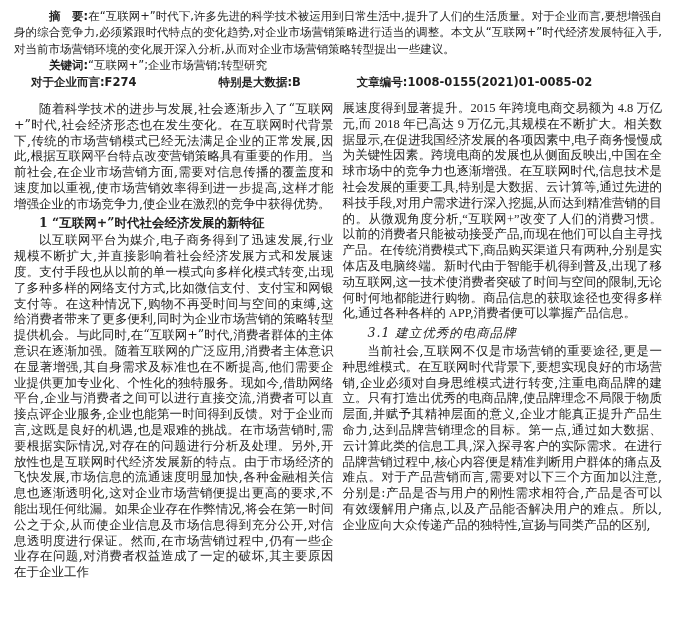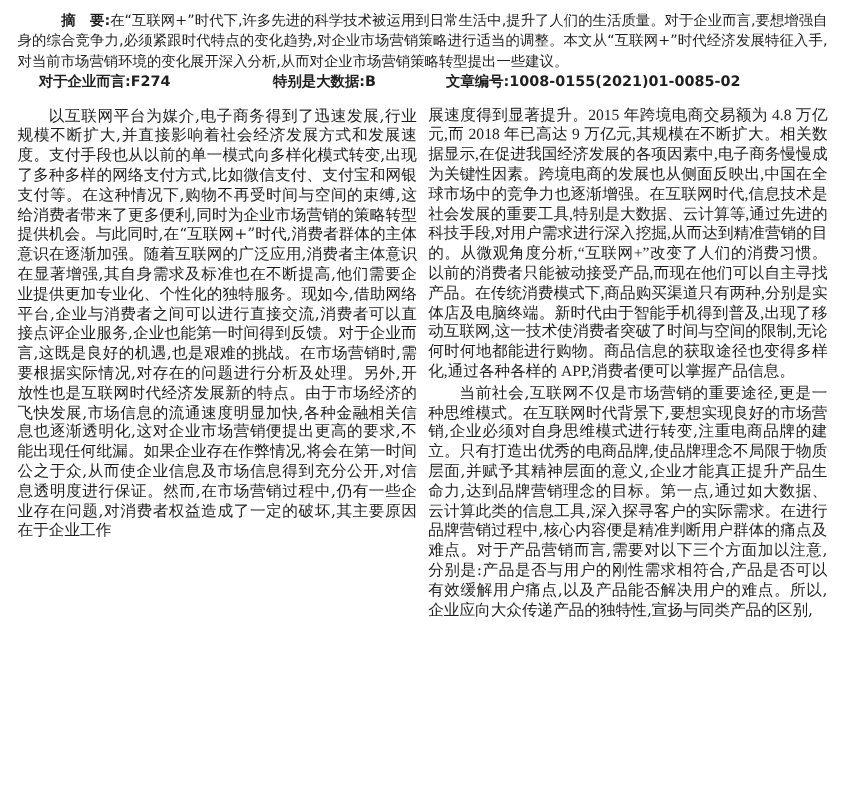--- a/index.html
+++ b/index.html
@@ -64,29 +64,33 @@
   }
 </style>
 </head>
 <body>
 
 <div class="page">
 
   <div class="header">
     <p class="abstract-p"><span class="lbl">摘　要:</span><span>在“互联网+”时代下,许多先进的科学技术被运用到日常生活中,提升了人们的生活质量。对于企业而言,要想增强自身的综合竞争力,必须紧跟时代特点的变化趋势,对企业市场营销策略进行适当的调整。本文从“互联网+”时代经济发展特征入手,对当前市场营销环境的变化展开深入分析,从而对企业市场营销策略转型提出一些建议。</span></p>
 
+    <p class="keywords-p"><span class="lbl">关键词:</span><span>“互联网+”;企业市场营销;转型研究</span></p>
 
     <p class="class-row"><span class="class-item"><span>对于企业而言:</span><span>F274</span></span><span class="class-item gap1"><span>特别是大数据:</span><span>B</span></span><span class="class-item gap2"><span>文章编号:</span><span>1008-0155(2021)01-0085-02</span></span></p>
   </div>
 
   <div class="columns">
 
     <div class="col">
+      <p>随着科学技术的进步与发展,社会逐渐步入了“互联网+”时代,社会经济形态也在发生变化。在互联网时代背景下,传统的市场营销模式已经无法满足企业的正常发展,因此,根据互联网平台特点改变营销策略具有重要的作用。当前社会,在企业市场营销方面,需要对信息传播的覆盖度和速度加以重视,使市场营销效率得到进一步提高,这样才能增强企业的市场竞争力,使企业在激烈的竞争中获得优势。</p>
+      <p class="h-sec">1 “互联网+”时代社会经济发展的新特征</p>
       <p>以互联网平台为媒介,电子商务得到了迅速发展,行业规模不断扩大,并直接影响着社会经济发展方式和发展速度。支付手段也从以前的单一模式向多样化模式转变,出现了多种多样的网络支付方式,比如微信支付、支付宝和网银支付等。在这种情况下,购物不再受时间与空间的束缚,这给消费者带来了更多便利,同时为企业市场营销的策略转型提供机会。与此同时,在“互联网+”时代,消费者群体的主体意识在逐渐加强。随着互联网的广泛应用,消费者主体意识在显著增强,其自身需求及标准也在不断提高,他们需要企业提供更加专业化、个性化的独特服务。现如今,借助网络平台,企业与消费者之间可以进行直接交流,消费者可以直接点评企业服务,企业也能第一时间得到反馈。对于企业而言,这既是良好的机遇,也是艰难的挑战。在市场营销时,需要根据实际情况,对存在的问题进行分析及处理。另外,开放性也是互联网时代经济发展新的特点。由于市场经济的飞快发展,市场信息的流通速度明显加快,各种金融相关信息也逐渐透明化,这对企业市场营销便提出更高的要求,不能出现任何纰漏。如果企业存在作弊情况,将会在第一时间公之于众,从而使企业信息及市场信息得到充分公开,对信息透明度进行保证。然而,在市场营销过程中,仍有一些企业存在问题,对消费者权益造成了一定的破坏,其主要原因在于企业工作</p>
     </div>
 
     <div class="col">
       <p class="flush">展速度得到显著提升。2015 年跨境电商交易额为 4.8 万亿元,而 2018 年已高达 9 万亿元,其规模在不断扩大。相关数据显示,在促进我国经济发展的各项因素中,电子商务慢慢成为关键性因素。跨境电商的发展也从侧面反映出,中国在全球市场中的竞争力也逐渐增强。在互联网时代,信息技术是社会发展的重要工具,特别是大数据、云计算等,通过先进的科技手段,对用户需求进行深入挖掘,从而达到精准营销的目的。从微观角度分析,“互联网+”改变了人们的消费习惯。以前的消费者只能被动接受产品,而现在他们可以自主寻找产品。在传统消费模式下,商品购买渠道只有两种,分别是实体店及电脑终端。新时代由于智能手机得到普及,出现了移动互联网,这一技术使消费者突破了时间与空间的限制,无论何时何地都能进行购物。商品信息的获取途径也变得多样化,通过各种各样的 APP,消费者便可以掌握产品信息。</p>
+      <p class="h-sub">3.1 建立优秀的电商品牌</p>
       <p>当前社会,互联网不仅是市场营销的重要途径,更是一种思维模式。在互联网时代背景下,要想实现良好的市场营销,企业必须对自身思维模式进行转变,注重电商品牌的建立。只有打造出优秀的电商品牌,使品牌理念不局限于物质层面,并赋予其精神层面的意义,企业才能真正提升产品生命力,达到品牌营销理念的目标。第一点,通过如大数据、云计算此类的信息工具,深入探寻客户的实际需求。在进行品牌营销过程中,核心内容便是精准判断用户群体的痛点及难点。对于产品营销而言,需要对以下三个方面加以注意,分别是:产品是否与用户的刚性需求相符合,产品是否可以有效缓解用户痛点,以及产品能否解决用户的难点。所以,企业应向大众传递产品的独特性,宣扬与同类产品的区别,</p>
     </div>
 
   </div>
 </div>
 
 </body></html>

